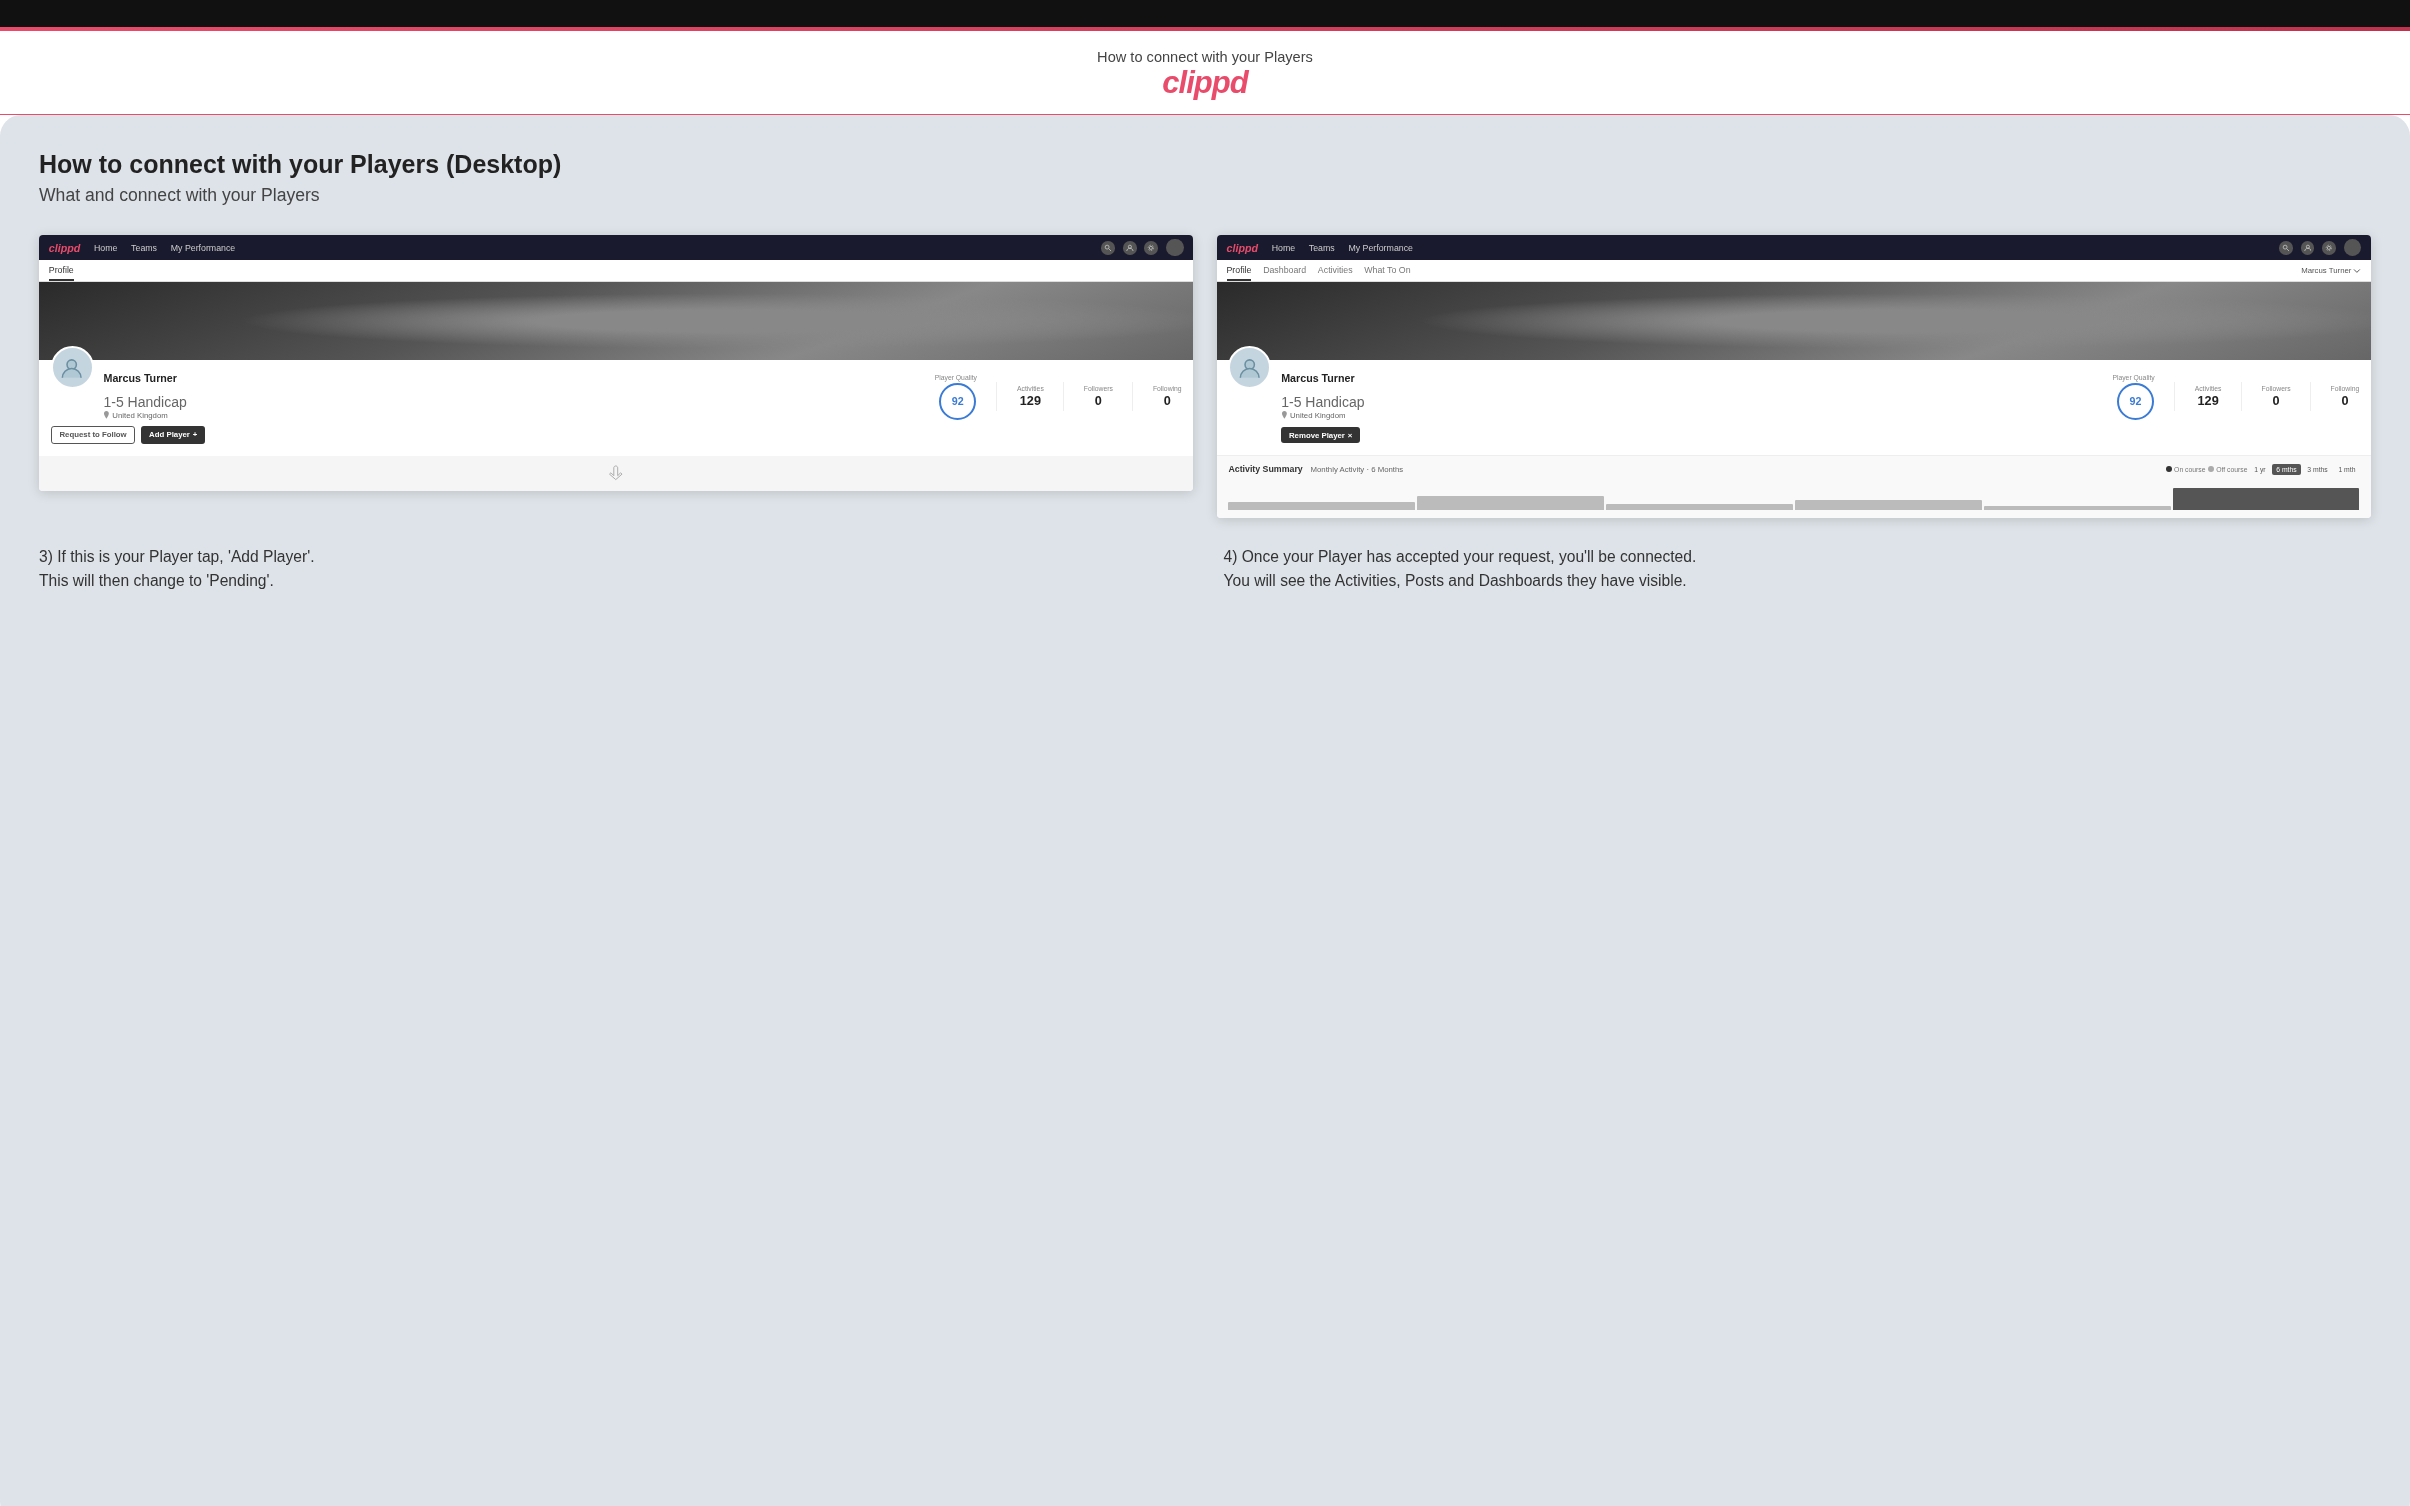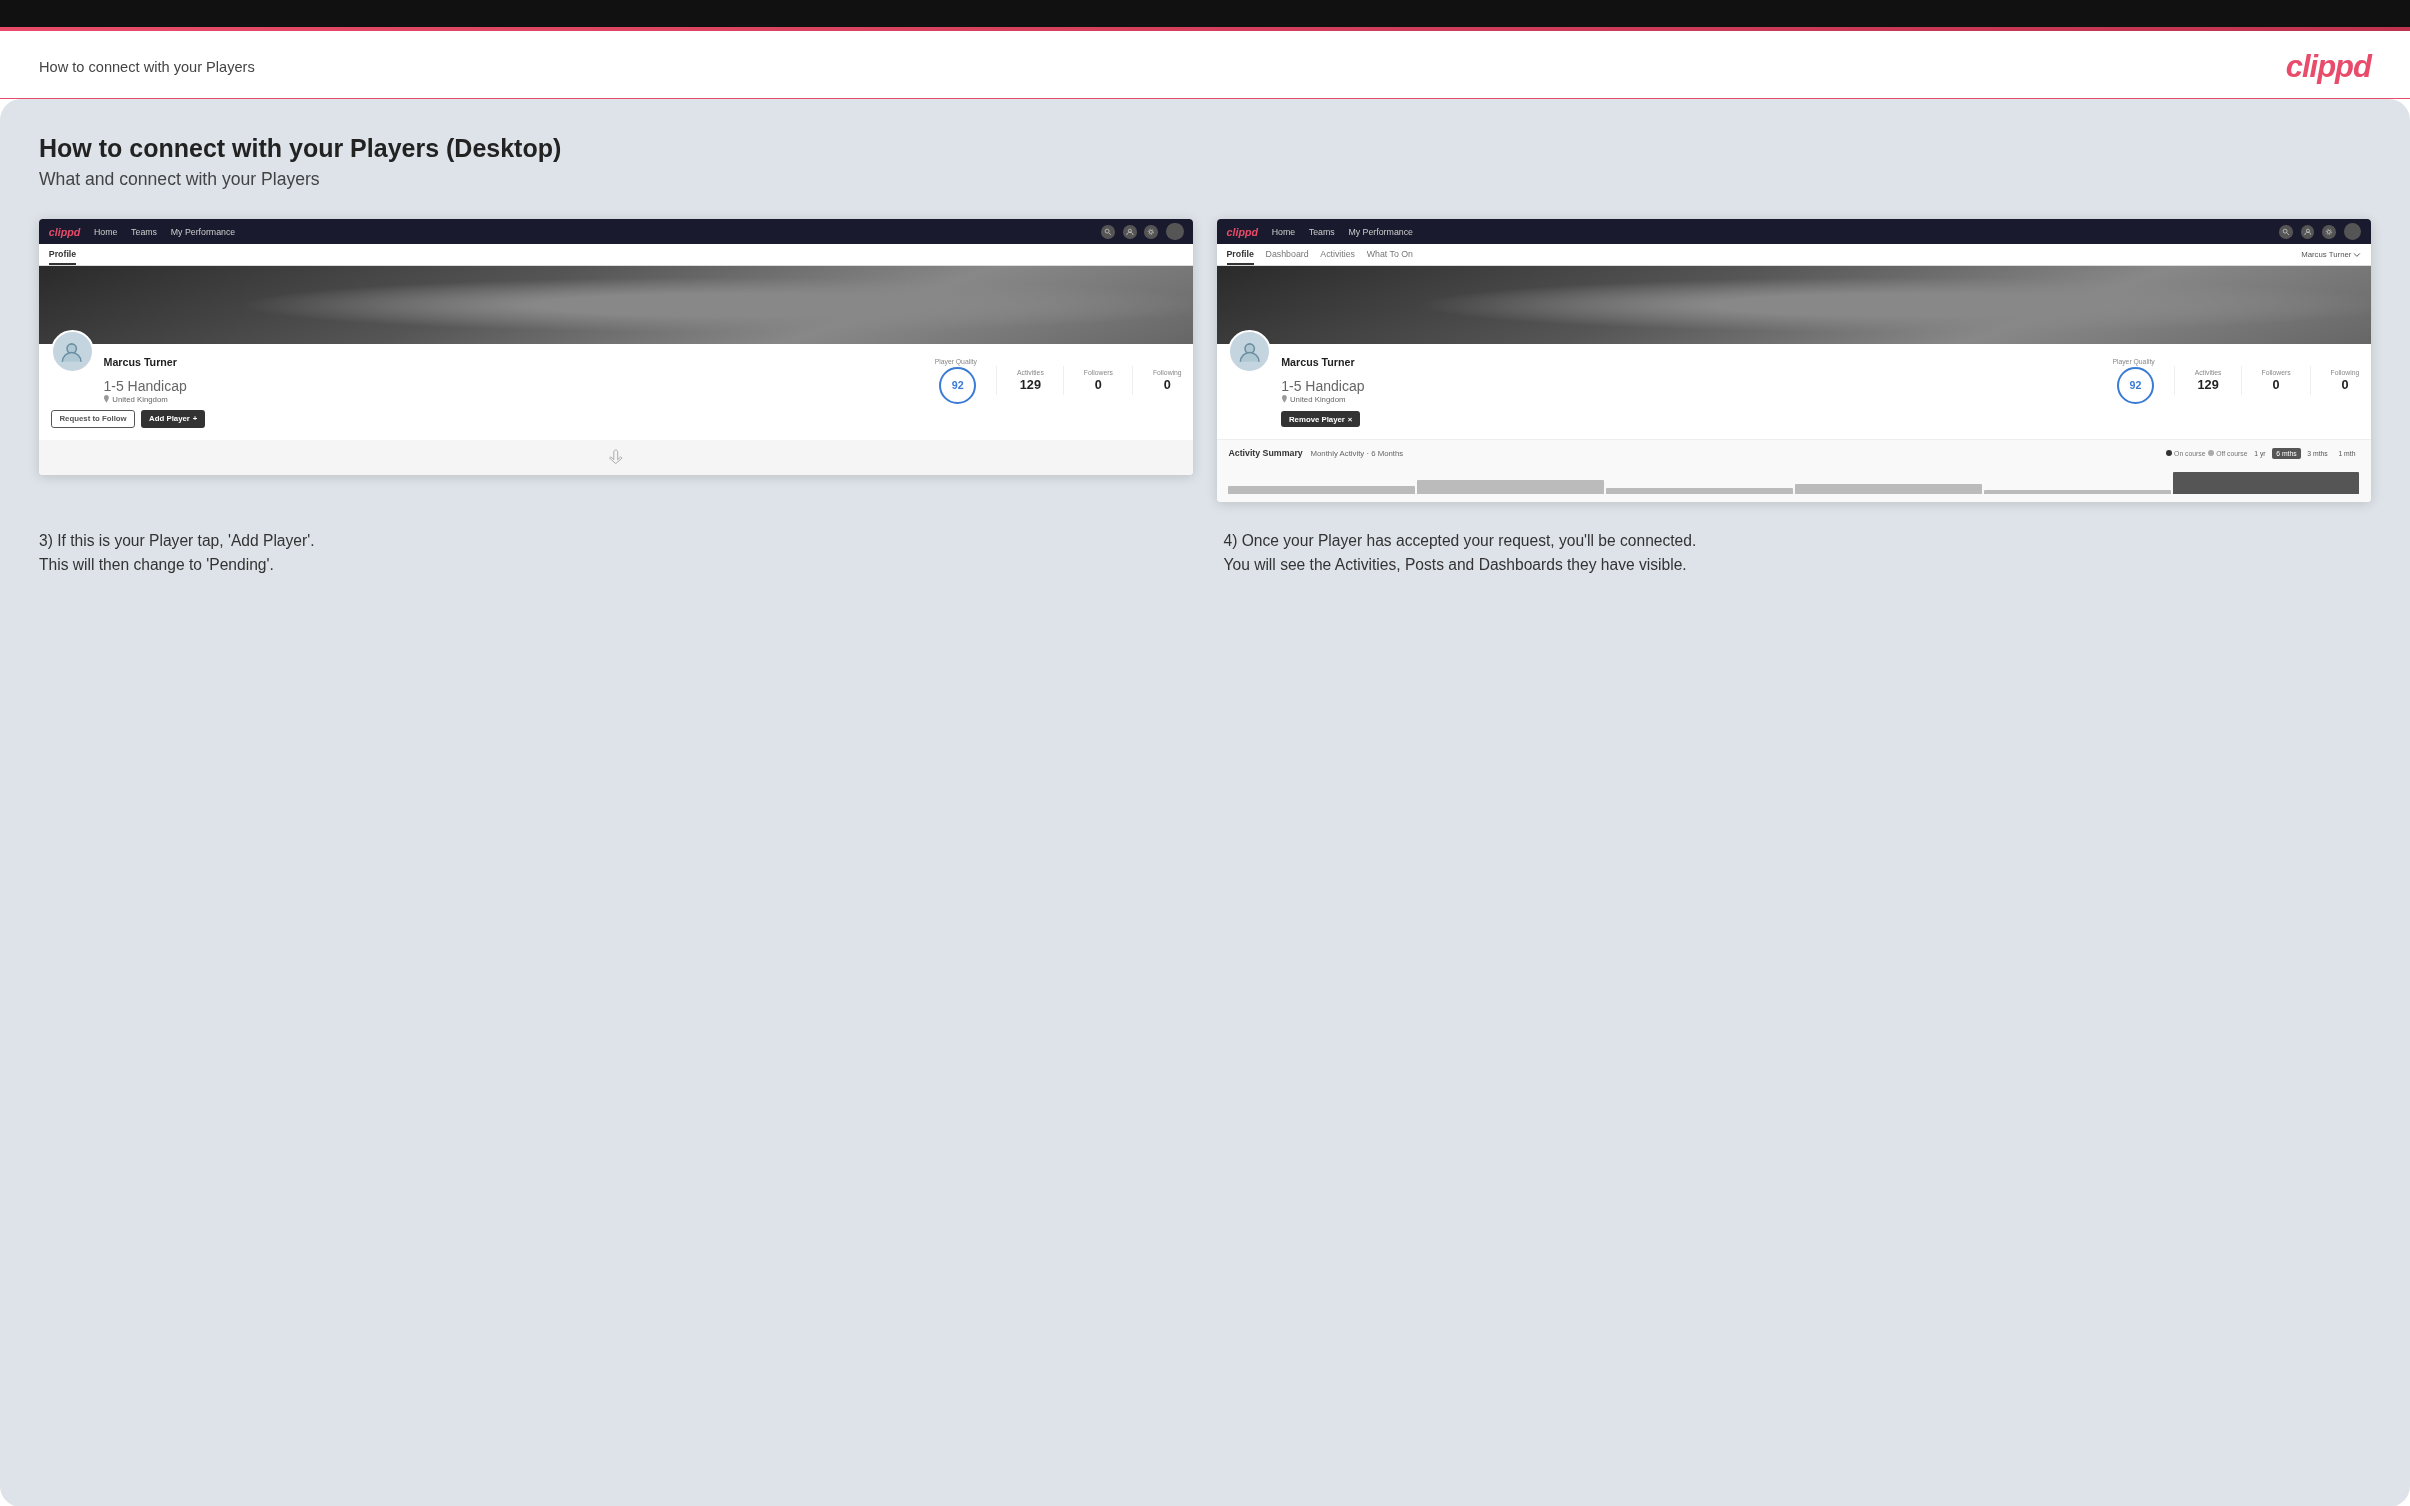--- a/index.html
+++ b/index.html
@@ -26,20 +26,21 @@
     }
 
     
     .header {
       display: flex;
       align-items: center;
       justify-content: space-between;
       padding: 17.6px 39px 13.7px 39px;
       background: #fff;
       border-bottom: 1.5px solid #e84c6a;
+      flex-direction: column;
     }
     .header-title {
       font-size: 14.6px;
       color: #444;
       font-weight: 400;
     }
     .clippd-logo {
       font-size: 31px;
       font-weight: 700;
       color: #e84c6a;
@@ -142,21 +143,21 @@
     .mock-tab {
       padding: 4.9px 0 3.9px 0;
       font-size: 8.8px;
       color: #777;
       border-bottom: 2px solid transparent;
       cursor: pointer;
     }
     .mock-tab.active {
       color: #333;
       border-bottom-color: #333;
-      font-weight: 700;
+      font-weight: 400;
     }
 
     
     .mock-profile-banner {
       width: 100%;
       height: 78px;
       background: linear-gradient(135deg, #444 0%, #666 50%, #888 100%);
       position: relative;
       overflow: hidden;
     }

